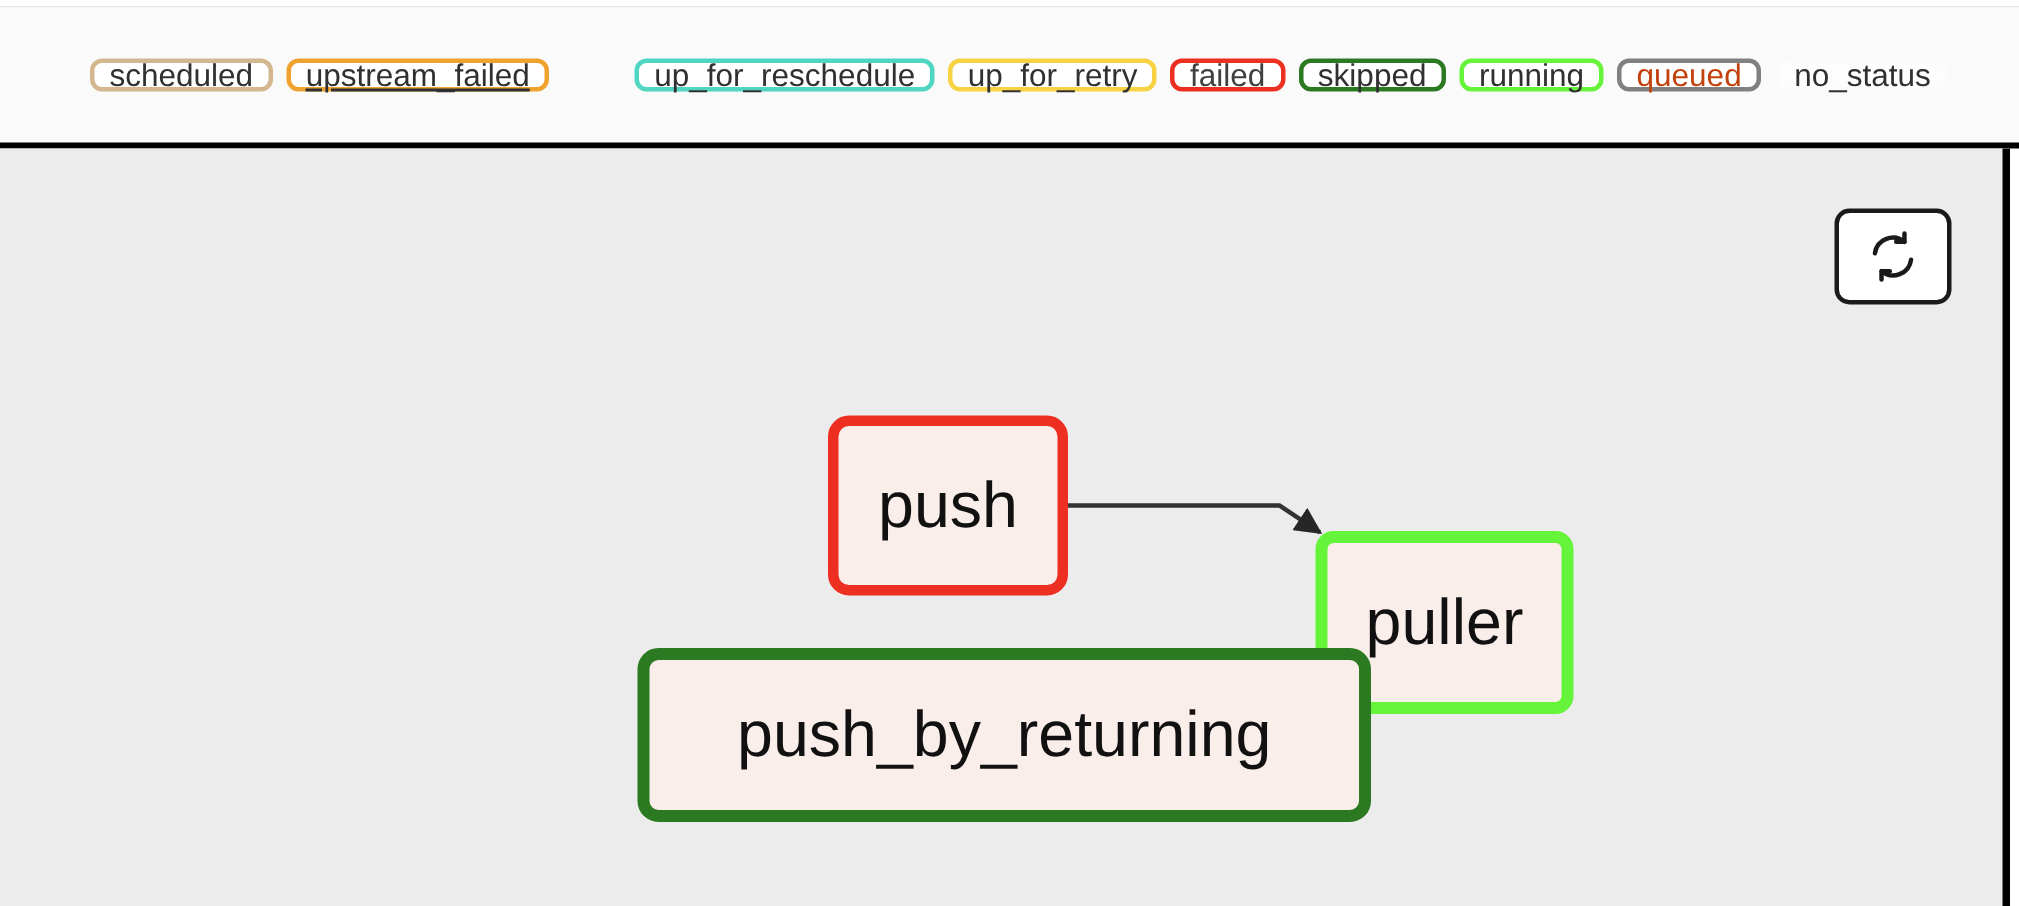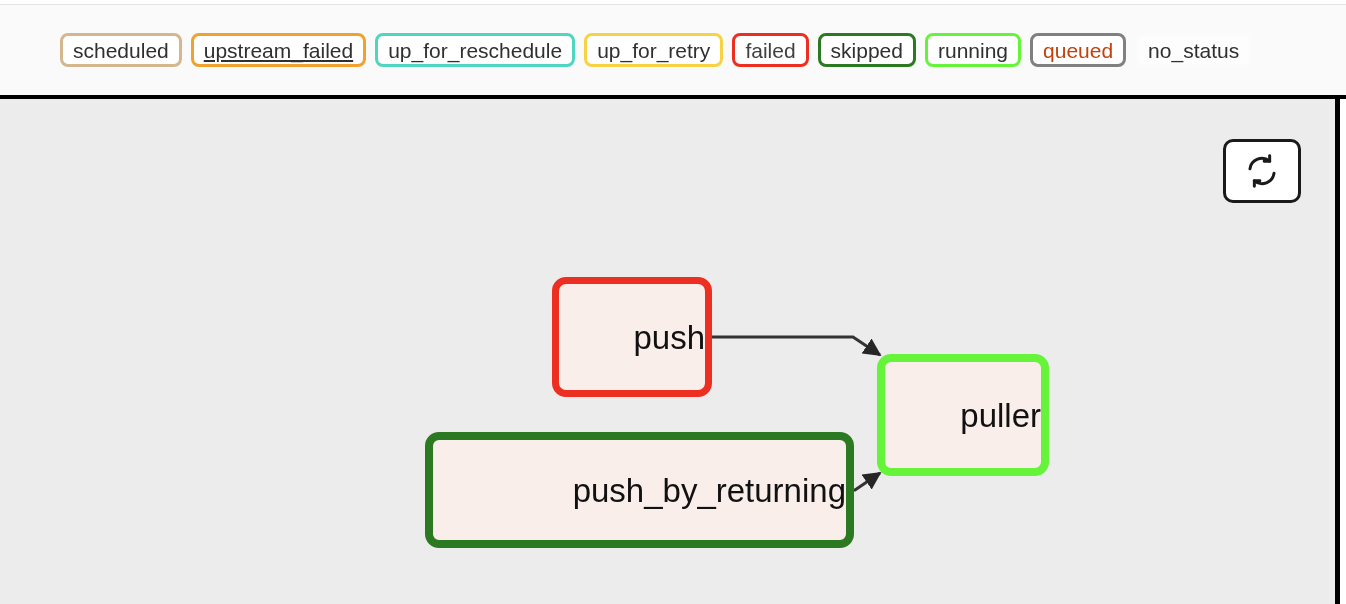--- a/index.html
+++ b/index.html
@@ -37,21 +37,21 @@
     width: 1346px;
     height: 94px;
     background: #fafafa;
     border-bottom: 4px solid #000000;
     display: flex;
     align-items: center;
     padding-left: 60px;
   }
 
   .legend-chip {
-    height: 34px;
+    height: 22px;
     border-radius: 8px;
     border: 3px solid #cccccc;
     background: #ffffff;
     display: flex;
     align-items: center;
     justify-content: center;
     padding: 0 10px;
     margin-right: 9px;
     font-size: 21px;
     line-height: 1;
@@ -88,23 +88,23 @@
   }
   .refresh-btn svg { display: block; }
 
   
   .dag-node {
     position: absolute;
     background: #faeeea;
     border-radius: 14px;
     display: flex;
     align-items: center;
-    justify-content: flex-end;
+    justify-content: center;
     color: #111111;
-    font-size: 33px;
+    font-size: 43px;
     line-height: 1;
     white-space: nowrap;
   }
 
   #node-push {
     left: 552px;
     top: 178px;
     width: 160px;
     height: 120px;
     border: 7px solid #ed2f21;
@@ -114,21 +114,21 @@
     left: 877px;
     top: 255px;
     width: 172px;
     height: 122px;
     border: 8px solid #66f43a;
   }
 
   #node-push-by-returning {
     left: 425px;
     top: 333px;
-    width: 429px;
+    width: 489px;
     height: 116px;
     border: 8px solid #2b7a21;
   }
 
   .edge-layer {
     position: absolute;
     left: 0;
     top: 0;
     width: 1340px;
     height: 505px;
@@ -138,21 +138,21 @@
 </head>
 <body>
 
 <div id="app">
 
   <div class="top-rule"></div>
 
   <div class="legend-bar" id="legend-bar">
       <div class="legend-chip" style="border-color: rgb(212, 182, 143); background: rgb(255, 255, 255); color: rgb(48, 48, 48);">scheduled</div>
       <div class="legend-chip" style="border-color: rgb(240, 162, 46); background: rgb(255, 255, 255); color: rgb(48, 48, 48); text-decoration: underline;">upstream_failed</div>
-      <div class="legend-chip" style="border-color: rgb(79, 214, 192); background: rgb(255, 255, 255); color: rgb(48, 48, 48);">up_for_reschedule</div>
+      <div class="legend-chip" style="border-color: rgb(79, 214, 192); background: rgb(255, 255, 255); color: rgb(48, 48, 48); margin-left: 48px;">up_for_reschedule</div>
       <div class="legend-chip" style="border-color: rgb(247, 211, 68); background: rgb(255, 255, 255); color: rgb(48, 48, 48);">up_for_retry</div>
       <div class="legend-chip" style="border-color: rgb(237, 47, 33); background: rgb(255, 255, 255); color: #404040;">failed</div>
       <div class="legend-chip" style="border-color: rgb(43, 122, 33); background: rgb(255, 255, 255); color: rgb(48, 48, 48);">skipped</div>
       <div class="legend-chip" style="border-color: rgb(102, 244, 58); background: rgb(255, 255, 255); color: rgb(48, 48, 48);">running</div>
       <div class="legend-chip" style="border-color: rgb(128, 128, 128); background: rgb(255, 255, 255); color: #c2410c;">queued</div>
       <div class="legend-chip" style="border-color: rgb(251, 251, 251); background: rgb(253, 253, 253); color: rgb(48, 48, 48);">no_status</div>
     </div>
 
   <div class="graph-canvas">
 
@@ -165,21 +165,21 @@
 
       <path d="M 712 238 L 853 238 L 880 256" fill="none" stroke="#333333" stroke-width="3" marker-end="url(#arrow)"></path>
 
       <path d="M 840 391 L 855 391 L 880 374" fill="none" stroke="#333333" stroke-width="3" marker-end="url(#arrow)"></path>
     </svg>
 
     <div class="dag-node" id="node-push" style="border-color: rgb(237, 47, 33); background: rgb(250, 238, 234);">
       <span>push</span>
     </div>
 
-    <div class="dag-node" id="node-puller" style="border-color: rgb(102, 244, 58); background: rgb(250, 238, 234);">
+    <div class="dag-node" id="node-puller" style="border-color: rgb(102, 244, 58); background: rgb(250, 238, 234); border-radius: 12px;">
       <span>puller</span>
     </div>
 
     <div class="dag-node" id="node-push-by-returning" style="border-color: rgb(43, 122, 33); background: rgb(250, 238, 234);">
       <span>push_by_returning</span>
     </div>
 
     <div class="refresh-btn" title="Refresh">
       <span>
         <svg width="34" height="34" viewBox="0 0 24 24" fill="none" stroke="#1a1a1a" stroke-width="2.1" stroke-linecap="round" stroke-linejoin="round">

